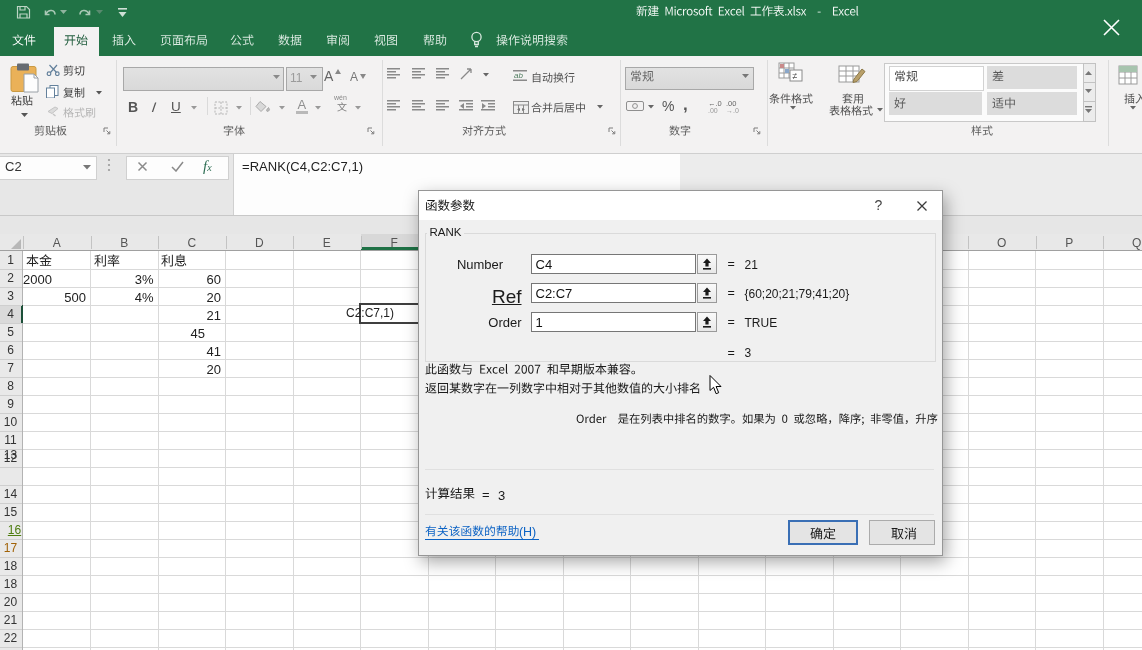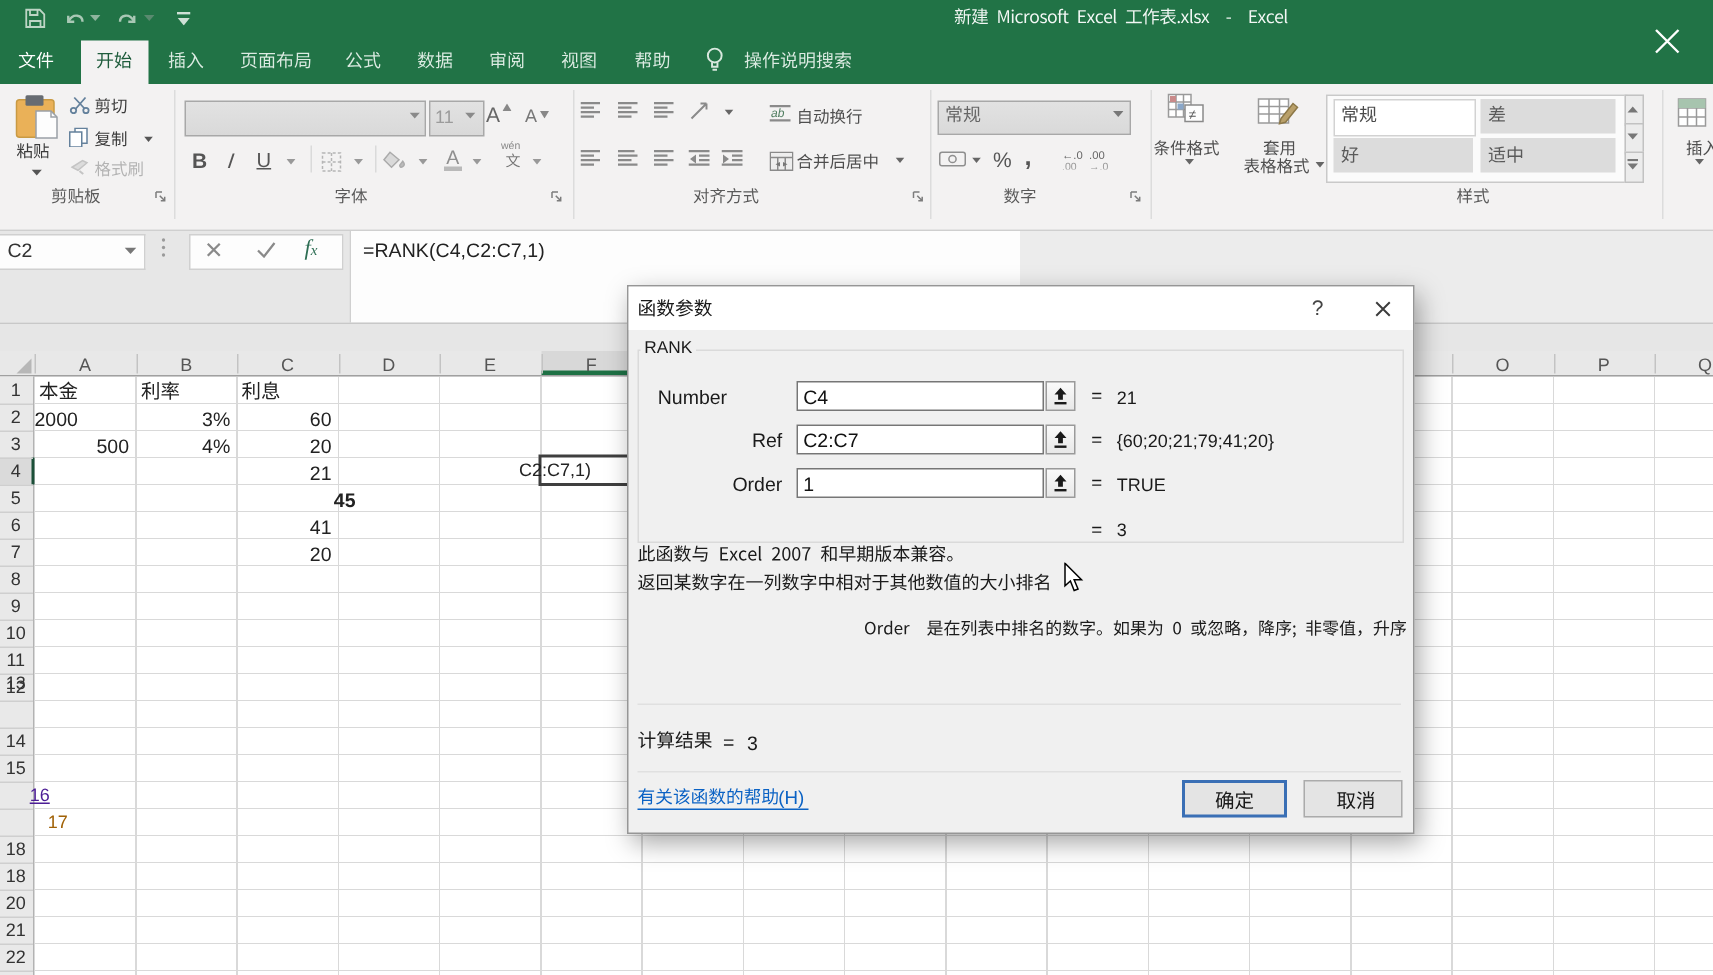--- a/index.html
+++ b/index.html
@@ -576,23 +576,23 @@
     <div class="ab" style="left:0px;top:430.5px;font-size:12px;color:#333;white-space:pre;"><div style="width:21px;text-align:center;line-height:18px">11</div></div>
     <div class="ab" style="left:0px;top:430.5px;width:21.5px;height:1px;background:#cfcfcf"></div>
     <div class="ab" style="left:0px;top:448.5px;font-size:12px;color:#333;white-space:pre;"><div style="width:21px;text-align:center;line-height:18px">12</div></div>
     <div class="ab" style="left:0px;top:448.5px;width:21.5px;height:1px;background:#cfcfcf"></div>
     <div class="ab" style="left:0px;top:446px;font-size:12px;color:#333;white-space:pre;"><div style="width:21px;text-align:center;line-height:18px">13</div></div>
     <div class="ab" style="left:0px;top:466.5px;width:21.5px;height:1px;background:#cfcfcf"></div>
     <div class="ab" style="left:0px;top:484.5px;font-size:12px;color:#333;white-space:pre;"><div style="width:21px;text-align:center;line-height:18px">14</div></div>
     <div class="ab" style="left:0px;top:484.5px;width:21.5px;height:1px;background:#cfcfcf"></div>
     <div class="ab" style="left:0px;top:502.5px;font-size:12px;color:#333;white-space:pre;"><div style="width:21px;text-align:center;line-height:18px">15</div></div>
     <div class="ab" style="left:0px;top:502.5px;width:21.5px;height:1px;background:#cfcfcf"></div>
-    <div class="ab" style="left:16px;top:520.5px;font-size:12px;color:#4c1d95;white-space:pre;text-decoration:underline;"><div style="width:21px;text-align:center;line-height:18px">16</div></div>
+    <div class="ab" style="left:4px;top:520.5px;font-size:12px;color:#4d7c0f;white-space:pre;text-decoration:underline;"><div style="width:21px;text-align:center;line-height:18px">16</div></div>
     <div class="ab" style="left:0px;top:520.5px;width:21.5px;height:1px;background:#cfcfcf"></div>
-    <div class="ab" style="left:0px;top:538.5px;font-size:12px;color:#a16207;white-space:pre;padding-left:28px;"><div style="width:21px;text-align:center;line-height:18px">17</div></div>
+    <div class="ab" style="left:0px;top:538.5px;font-size:12px;color:#a16207;white-space:pre;"><div style="width:21px;text-align:center;line-height:18px">17</div></div>
     <div class="ab" style="left:0px;top:538.5px;width:21.5px;height:1px;background:#cfcfcf"></div>
     <div class="ab" style="left:0px;top:556.5px;font-size:12px;color:#333;white-space:pre;"><div style="width:21px;text-align:center;line-height:18px">18</div></div>
     <div class="ab" style="left:0px;top:556.5px;width:21.5px;height:1px;background:#cfcfcf"></div>
     <div class="ab" style="left:0px;top:574.5px;font-size:12px;color:#333;white-space:pre;"><div style="width:21px;text-align:center;line-height:18px">18</div></div>
     <div class="ab" style="left:0px;top:574.5px;width:21.5px;height:1px;background:#cfcfcf"></div>
     <div class="ab" style="left:0px;top:592.5px;font-size:12px;color:#333;white-space:pre;"><div style="width:21px;text-align:center;line-height:18px">20</div></div>
     <div class="ab" style="left:0px;top:592.5px;width:21.5px;height:1px;background:#cfcfcf"></div>
     <div class="ab" style="left:0px;top:610.5px;font-size:12px;color:#333;white-space:pre;"><div style="width:21px;text-align:center;line-height:18px">21</div></div>
     <div class="ab" style="left:0px;top:610.5px;width:21.5px;height:1px;background:#cfcfcf"></div>
     <div class="ab" style="left:0px;top:628.5px;font-size:12px;color:#333;white-space:pre;"><div style="width:21px;text-align:center;line-height:18px">22</div></div>
@@ -653,52 +653,52 @@
       <path transform="translate(0.0,11.4) scale(0.013000,-0.013000)" d="M50 539H526V469H50ZM593 721H666V169H593ZM259 756H333V-78H259ZM838 821H913V20Q913 -19 902 -38Q892 -57 868 -67Q843 -76 800 -78Q756 -81 687 -81Q685 -70 680 -56Q675 -43 670 -29Q665 -15 659 -5Q712 -6 755 -6Q798 -6 812 -6Q826 -5 832 0Q838 6 838 20ZM458 834 514 777Q457 754 381 735Q305 716 224 702Q142 688 66 678Q63 691 56 708Q50 725 42 737Q98 745 156 756Q215 766 270 778Q326 791 374 805Q423 819 458 834ZM257 507 310 484Q291 427 264 367Q237 307 205 250Q173 193 138 144Q103 94 68 59Q64 70 56 82Q49 95 42 108Q34 121 27 130Q61 161 94 204Q128 248 159 299Q190 350 216 404Q241 457 257 507ZM323 403Q338 393 366 370Q393 347 425 320Q457 293 484 270Q510 247 522 236L479 173Q464 190 438 216Q412 243 383 271Q354 299 327 324Q300 349 282 363Z"></path>
       <path transform="translate(13.0,11.4) scale(0.013000,-0.013000)" d="M266 550V470H730V550ZM266 412V331H730V412ZM266 687V607H730V687ZM194 747H805V271H194ZM465 850 553 835Q537 803 520 772Q503 742 489 719L422 734Q433 760 446 792Q458 825 465 850ZM262 202H337V40Q337 19 351 13Q365 7 413 7Q422 7 444 7Q465 7 492 7Q520 7 548 7Q576 7 599 7Q622 7 634 7Q662 7 675 15Q688 23 693 48Q698 73 701 123Q710 117 722 112Q734 106 748 102Q761 98 771 96Q766 32 754 -2Q741 -36 714 -49Q688 -62 639 -62Q632 -62 608 -62Q585 -62 554 -62Q524 -62 493 -62Q462 -62 439 -62Q416 -62 409 -62Q351 -62 319 -54Q287 -45 274 -22Q262 0 262 39ZM419 240 476 273Q502 251 529 224Q556 196 578 169Q601 142 614 119L553 81Q540 104 518 132Q497 160 471 188Q445 217 419 240ZM763 192 830 220Q853 190 876 154Q899 117 918 82Q936 48 945 20L874 -12Q866 16 848 52Q830 87 808 124Q786 161 763 192ZM148 204 213 176Q200 145 184 107Q168 69 150 32Q132 -4 114 -33L45 0Q65 28 84 64Q103 99 120 136Q137 173 148 204Z"></path>
     </svg>
     <div class="ab" style="left:23.0px;top:271.5px;font-size:13px;color:#222;white-space:pre;"><div style="width:63.0px;">2000</div></div>
     <div class="ab" style="left:90.5px;top:271.5px;font-size:13px;color:#222;white-space:pre;"><div style="width:63.0px;text-align:right">3%</div></div>
     <div class="ab" style="left:158.0px;top:271.5px;font-size:13px;color:#222;white-space:pre;"><div style="width:63.0px;text-align:right">60</div></div>
     <div class="ab" style="left:23.0px;top:289.5px;font-size:13px;color:#222;white-space:pre;"><div style="width:63.0px;text-align:right">500</div></div>
     <div class="ab" style="left:90.5px;top:289.5px;font-size:13px;color:#222;white-space:pre;"><div style="width:63.0px;text-align:right">4%</div></div>
     <div class="ab" style="left:158.0px;top:289.5px;font-size:13px;color:#222;white-space:pre;"><div style="width:63.0px;text-align:right">20</div></div>
     <div class="ab" style="left:158.0px;top:307.5px;font-size:13px;color:#222;white-space:pre;"><div style="width:63.0px;text-align:right">21</div></div>
-    <div class="ab" style="left:174px;top:325.5px;font-size:13px;color:#222;white-space:pre;font-weight:bold;"><div style="width:63.0px;text-align:right">45</div></div>
+    <div class="ab" style="left:142px;top:325.5px;font-size:13px;color:#222;white-space:pre;"><div style="width:63.0px;text-align:right">45</div></div>
     <div class="ab" style="left:158.0px;top:343.5px;font-size:13px;color:#222;white-space:pre;"><div style="width:63.0px;text-align:right">41</div></div>
     <div class="ab" style="left:158.0px;top:361.5px;font-size:13px;color:#222;white-space:pre;"><div style="width:63.0px;text-align:right">20</div></div>
     <div class="ab" style="left:359px;top:302.5px;width:61px;height:21px;background:#fff;border:2px solid #3f3f3f;box-sizing:border-box"></div>
     <div class="ab" style="left:346px;top:306px;font-size:12px;color:#222;white-space:pre;">C2:C7,1)</div>
     <div class="ab" id="dlg" style="left:417.5px;top:190px;width:523.5px;height:363.5px;background:#f0f0f0;border:1px solid #969696;box-shadow:3px 6px 16px rgba(0,0,0,0.35);overflow:hidden">
       <div class="ab" style="left:0;top:0;width:523.5px;height:29px;background:#fff"></div>
       <svg class="ab" style="left:6px;top:7.5px;" width="52" height="16" viewBox="0 0 52 16" fill="#1b1b1b">
         <path transform="translate(0.0,11.0) scale(0.012500,-0.012500)" d="M840 618H915V-80H840ZM482 405 527 448Q577 411 630 366Q682 321 728 278Q773 235 801 202L754 150Q725 185 680 230Q635 275 584 321Q532 367 482 405ZM209 535 257 575Q283 553 310 527Q336 501 358 476Q381 451 395 431L345 384Q331 405 308 432Q286 459 260 486Q234 514 209 535ZM187 224Q224 245 272 275Q321 305 375 340Q429 375 483 409L502 357Q430 304 356 254Q283 203 224 162ZM732 584 795 551Q768 517 736 480Q705 443 674 409Q643 375 615 349L566 379Q593 406 624 442Q654 478 683 516Q712 553 732 584ZM182 797H744V728H182ZM464 607H538V169Q538 140 530 124Q523 107 502 99Q481 91 447 89Q413 87 363 87Q361 102 354 121Q348 140 340 155Q376 154 406 154Q437 153 447 154Q464 154 464 170ZM720 797H739L755 801L806 762Q767 725 716 688Q665 650 611 618Q557 586 506 562Q499 573 486 586Q474 599 464 607Q510 628 558 658Q607 688 650 720Q693 753 720 781ZM87 616H162V44H876V-26H87Z"></path>
         <path transform="translate(12.5,11.0) scale(0.012500,-0.012500)" d="M70 323H454V260H70ZM50 654H531V592H50ZM443 821 506 793Q485 759 461 724Q437 689 417 664L368 688Q381 706 394 730Q408 753 421 778Q434 802 443 821ZM257 841H327V404H257ZM88 793 143 815Q164 785 182 749Q201 713 207 686L150 661Q144 687 126 724Q108 762 88 793ZM258 628 309 598Q285 557 248 515Q210 473 166 438Q123 402 80 378Q73 391 62 408Q50 425 39 435Q81 454 123 484Q165 514 201 552Q237 590 258 628ZM316 607Q330 600 356 584Q382 567 412 548Q443 529 468 513Q493 497 503 489L461 435Q448 447 424 466Q401 485 373 506Q345 527 320 546Q295 564 279 574ZM612 646H948V576H612ZM629 832 698 821Q683 725 661 636Q639 548 608 472Q578 395 538 337Q533 343 522 352Q512 361 500 370Q489 378 481 383Q520 436 548 507Q577 578 597 661Q617 744 629 832ZM813 606 883 599Q860 430 815 300Q770 171 692 76Q614 -18 493 -83Q489 -75 482 -64Q475 -52 466 -40Q458 -29 451 -22Q566 34 639 120Q712 207 753 328Q794 449 813 606ZM647 583Q670 450 712 332Q753 214 817 126Q881 37 972 -12Q959 -22 944 -40Q930 -57 921 -71Q827 -14 762 81Q696 176 654 302Q611 427 585 572ZM110 153 157 198Q209 178 266 151Q323 124 374 96Q425 68 460 43L412 -6Q379 19 328 48Q277 78 220 106Q163 133 110 153ZM429 323H442L454 326L495 309Q464 201 402 126Q340 50 256 2Q173 -45 77 -72Q71 -59 61 -42Q51 -24 41 -14Q130 7 208 48Q287 90 344 156Q402 221 429 312ZM110 153Q132 184 155 224Q178 264 198 306Q219 349 233 387L300 375Q284 334 263 291Q242 248 220 209Q198 170 178 140Z"></path>
         <path transform="translate(25.0,11.0) scale(0.012500,-0.012500)" d="M579 771 637 810Q683 783 732 748Q781 712 824 676Q868 640 895 609L833 564Q807 594 765 631Q723 668 674 704Q626 741 579 771ZM53 517H950V450H53ZM548 401 610 368Q570 339 518 313Q466 287 410 266Q354 246 302 231Q294 243 281 258Q268 273 254 284Q304 296 359 314Q414 332 464 354Q514 377 548 401ZM635 284 698 253Q648 214 580 182Q511 149 434 124Q357 99 282 82Q274 95 262 112Q251 129 239 140Q310 153 385 174Q460 196 526 224Q591 252 635 284ZM761 177 829 144Q767 81 672 36Q576 -8 459 -37Q342 -66 213 -82Q207 -67 197 -48Q187 -29 176 -17Q300 -4 412 21Q524 46 614 84Q705 123 761 177ZM413 633 489 615Q432 468 330 363Q227 258 96 194Q91 202 81 213Q71 224 60 235Q48 246 39 253Q169 309 266 405Q364 501 413 633ZM652 501Q685 451 736 404Q786 358 846 320Q906 283 966 261Q958 253 948 242Q938 232 930 220Q921 209 915 199Q854 227 792 270Q730 313 678 366Q625 419 588 476ZM179 591Q178 599 174 612Q170 625 166 639Q161 653 157 663Q172 664 190 672Q208 680 228 693Q244 702 278 724Q313 747 354 779Q395 811 431 845L499 808Q434 752 364 706Q295 659 229 627V625Q229 625 222 622Q214 619 204 614Q194 609 186 603Q179 597 179 591ZM179 591 178 644 229 669 782 689Q784 675 788 658Q792 640 795 629Q636 622 530 617Q425 612 360 608Q294 605 258 602Q223 600 206 598Q190 595 179 591Z"></path>
         <path transform="translate(37.5,11.0) scale(0.012500,-0.012500)" d="M70 323H454V260H70ZM50 654H531V592H50ZM443 821 506 793Q485 759 461 724Q437 689 417 664L368 688Q381 706 394 730Q408 753 421 778Q434 802 443 821ZM257 841H327V404H257ZM88 793 143 815Q164 785 182 749Q201 713 207 686L150 661Q144 687 126 724Q108 762 88 793ZM258 628 309 598Q285 557 248 515Q210 473 166 438Q123 402 80 378Q73 391 62 408Q50 425 39 435Q81 454 123 484Q165 514 201 552Q237 590 258 628ZM316 607Q330 600 356 584Q382 567 412 548Q443 529 468 513Q493 497 503 489L461 435Q448 447 424 466Q401 485 373 506Q345 527 320 546Q295 564 279 574ZM612 646H948V576H612ZM629 832 698 821Q683 725 661 636Q639 548 608 472Q578 395 538 337Q533 343 522 352Q512 361 500 370Q489 378 481 383Q520 436 548 507Q577 578 597 661Q617 744 629 832ZM813 606 883 599Q860 430 815 300Q770 171 692 76Q614 -18 493 -83Q489 -75 482 -64Q475 -52 466 -40Q458 -29 451 -22Q566 34 639 120Q712 207 753 328Q794 449 813 606ZM647 583Q670 450 712 332Q753 214 817 126Q881 37 972 -12Q959 -22 944 -40Q930 -57 921 -71Q827 -14 762 81Q696 176 654 302Q611 427 585 572ZM110 153 157 198Q209 178 266 151Q323 124 374 96Q425 68 460 43L412 -6Q379 19 328 48Q277 78 220 106Q163 133 110 153ZM429 323H442L454 326L495 309Q464 201 402 126Q340 50 256 2Q173 -45 77 -72Q71 -59 61 -42Q51 -24 41 -14Q130 7 208 48Q287 90 344 156Q402 221 429 312ZM110 153Q132 184 155 224Q178 264 198 306Q219 349 233 387L300 375Q284 334 263 291Q242 248 220 209Q198 170 178 140Z"></path>
       </svg>
       <div class="ab" style="left:456px;top:6px;font-size:14px;color:#444;white-space:pre;">?</div>
       <svg class="ab" style="left:497px;top:9px;" width="12" height="12" viewBox="0 0 12 12">
         <g stroke="#3c3c3c" stroke-width="1.3">
           <path d="M1.5 1.5l9 9M10.5 1.5l-9 9"></path>
         </g>
       </svg>
       <div class="ab" style="left:6px;top:41.5px;width:509px;height:127px;border:1px solid #dadada"></div>
       <div class="ab" style="left:8px;top:35px;font-size:11.5px;color:#1a1a1a;white-space:pre;"><span style="background:#f0f0f0;padding:0 3px">RANK</span></div>
-      <div class="ab" style="left:20px;top:65.5px;font-size:13px;color:#1a1a1a;white-space:pre;"><div style="width:83px;text-align:left">Number</div></div>
+      <div class="ab" style="left:20px;top:65.5px;font-size:13px;color:#1a1a1a;white-space:pre;"><div style="width:83px;text-align:center">Number</div></div>
       <div class="ab" style="left:112.5px;top:63px;width:164.5px;height:19.5px;background:#fff;border:1px solid #767676;box-sizing:border-box"></div>
       <div class="ab" style="left:117px;top:66px;font-size:13px;color:#111;white-space:pre;">C4</div>
       <div class="ab" style="left:278px;top:63px;width:20px;height:19.5px;background:linear-gradient(#fafafa,#e8e8e8);border:1px solid #9a9a9a;box-sizing:border-box"></div>
       <svg class="ab" style="left:281px;top:65.5px;" width="14" height="14" viewBox="0 0 14 14">
         <path d="M7 1.5L11 6H8.6V9.5H5.4V6H3Z" fill="#1a1a1a"></path>
         <rect x="3" y="11" width="8" height="1.6" fill="#1a1a1a"></rect>
       </svg>
       <div class="ab" style="left:309px;top:66px;font-size:12.5px;color:#1a1a1a;white-space:pre;">=</div>
       <div class="ab" style="left:326px;top:66.5px;font-size:12px;color:#1a1a1a;white-space:pre;">21</div>
-      <div class="ab" style="left:20px;top:94.5px;font-size:13px;color:#1a1a1a;white-space:pre;"><div style="width:83px;text-align:right">Ref</div></div>
+      <div class="ab" style="left:20px;top:94.5px;font-size:19px;color:#1a1a1a;white-space:pre;text-decoration:underline;"><div style="width:83px;text-align:right">Ref</div></div>
       <div class="ab" style="left:112.5px;top:92px;width:164.5px;height:19.5px;background:#fff;border:1px solid #767676;box-sizing:border-box"></div>
       <div class="ab" style="left:117px;top:95px;font-size:13px;color:#111;white-space:pre;">C2:C7</div>
       <div class="ab" style="left:278px;top:92px;width:20px;height:19.5px;background:linear-gradient(#fafafa,#e8e8e8);border:1px solid #9a9a9a;box-sizing:border-box"></div>
       <svg class="ab" style="left:281px;top:94.5px;" width="14" height="14" viewBox="0 0 14 14">
         <path d="M7 1.5L11 6H8.6V9.5H5.4V6H3Z" fill="#1a1a1a"></path>
         <rect x="3" y="11" width="8" height="1.6" fill="#1a1a1a"></rect>
       </svg>
       <div class="ab" style="left:309px;top:95px;font-size:12.5px;color:#1a1a1a;white-space:pre;">=</div>
       <div class="ab" style="left:326px;top:95.5px;font-size:12px;color:#1a1a1a;white-space:pre;">{60;20;21;79;41;20}</div>
       <div class="ab" style="left:20px;top:123.5px;font-size:13px;color:#1a1a1a;white-space:pre;"><div style="width:83px;text-align:right">Order</div></div>

